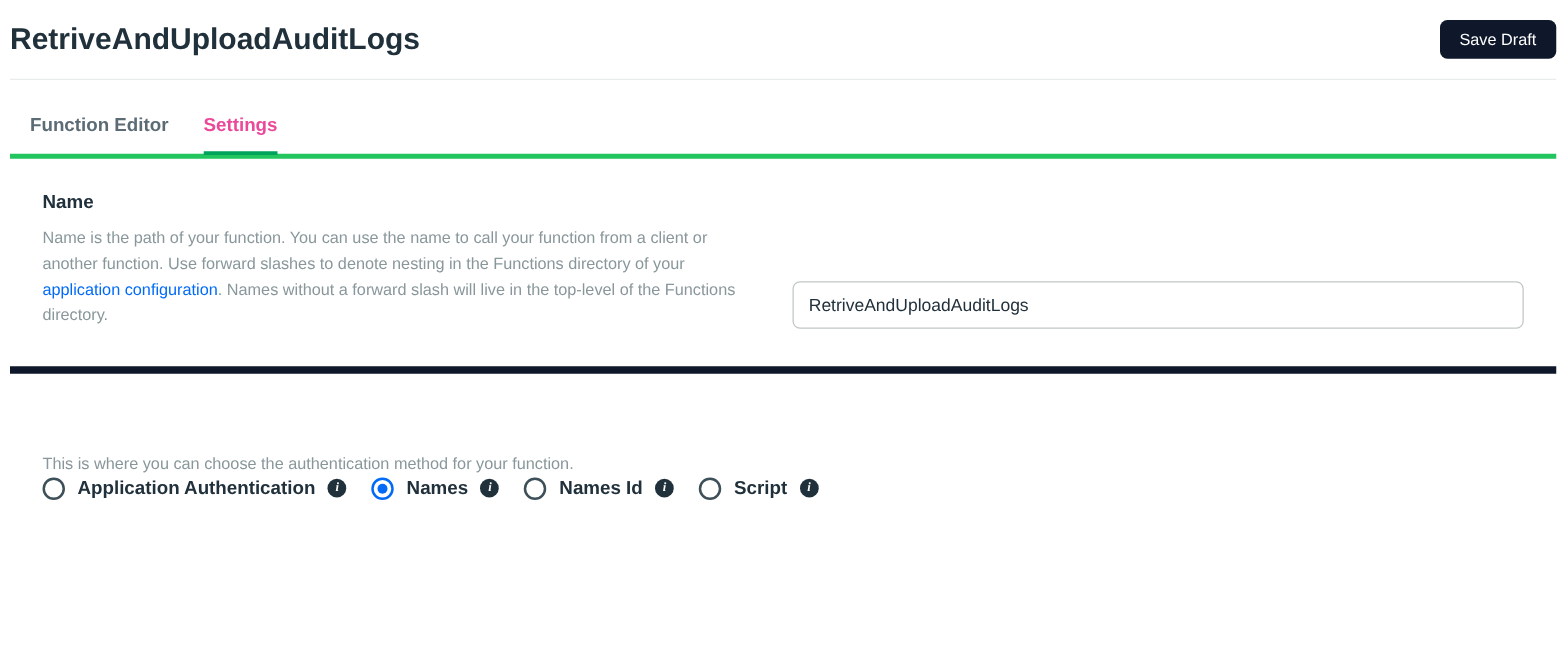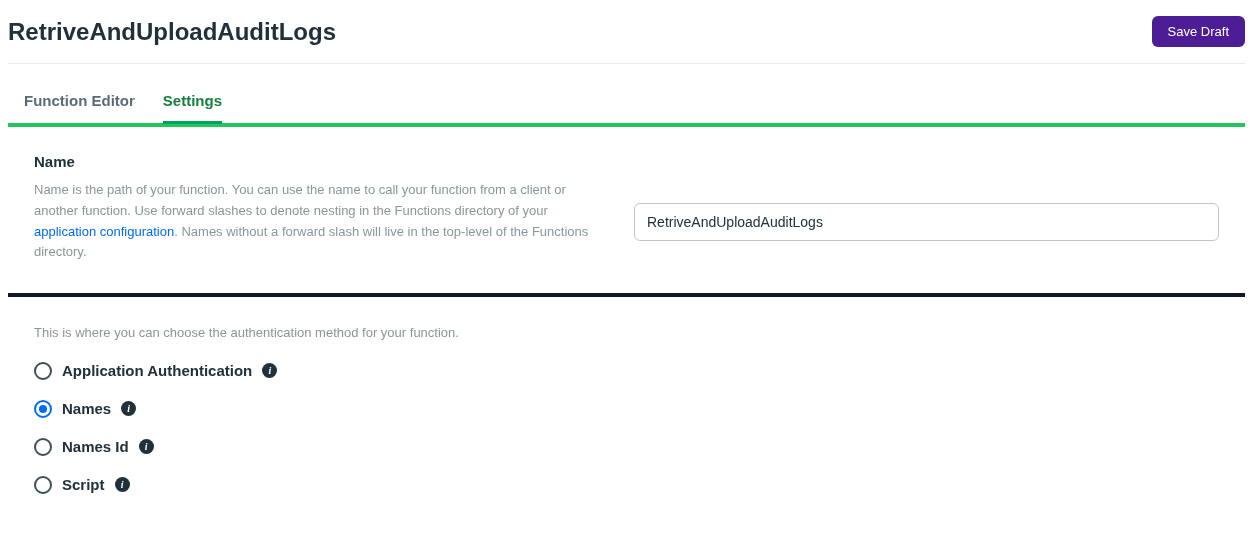--- a/index.html
+++ b/index.html
@@ -22,21 +22,21 @@
       align-items: center;
       padding: 8px 0 16px 0;
       border-bottom: 1px solid #e8edeb;
     }
     .page-title {
       font-size: 24px;
       font-weight: 700;
       color: #21313c;
     }
     .save-button {
-      background: #4c1d95;
+      background: #0f172a;
       color: #fff;
       border: none;
       padding: 8px 16px;
       border-radius: 6px;
       font-size: 13px;
       font-weight: 500;
       cursor: pointer;
     }
     .tabs {
       display: flex;
@@ -48,40 +48,40 @@
     .tab {
       padding: 10px 0 12px 0;
       font-size: 15px;
       font-weight: 600;
       color: #5c6c75;
       cursor: pointer;
       border-bottom: 3px solid transparent;
       margin-bottom: -1px;
     }
     .tab.active {
-      color: #15803d;
+      color: #ec4899;
       border-bottom-color: #00a35c;
     }
     .section {
       padding: 26px 26px 30px 26px;
-      border-bottom: 4px solid #0f172a;
+      border-bottom: 6px solid #0f172a;
     }
     .section:last-child {
       border-bottom: none;
     }
     .section-title {
       font-size: 15px;
       font-weight: 700;
       color: #21313c;
       margin-bottom: 10px;
     }
     .section-row {
       display: flex;
       gap: 40px;
-      align-items: center;
+      align-items: flex-end;
     }
     .section-desc {
       flex: 0 0 560px;
       font-size: 13px;
       line-height: 1.6;
       color: #89979b;
     }
     .section-desc a {
       color: #016bf8;
       text-decoration: none;
@@ -92,23 +92,22 @@
     .text-input {
       width: 100%;
       padding: 10px 12px;
       border: 1px solid #c1c7c6;
       border-radius: 6px;
       font-size: 14px;
       color: #21313c;
       font-family: inherit;
     }
     .radio-list {
-      margin-top: 18px;
-      display: flex;
-      flex-direction: column;
+      display: flex;
+      flex-direction: row;
       gap: 20px;
     }
     .radio-item {
       display: flex;
       align-items: center;
       gap: 10px;
       cursor: pointer;
     }
     .radio-circle {
       width: 18px;
@@ -175,21 +174,21 @@
       <div class="section-desc">
         <span>Name is the path of your function. You can use the name to call your function from a client or another function. Use forward slashes to denote nesting in the Functions directory of your </span><a href="#">application configuration</a><span>. Names without a forward slash will live in the top-level of the Functions directory.</span>
       </div>
       <div class="input-wrap">
         <input type="text" class="text-input" value="RetriveAndUploadAuditLogs" style="">
       </div>
     </div>
   </div>
 
   <div class="section">
-    <div class="section-desc" style="flex:none;">This is where you can choose the authentication method for your function.</div>
+    <div class="section-desc" style="flex:none;margin-top:36px;">This is where you can choose the authentication method for your function.</div>
     <div class="radio-list">
 
       <div class="radio-item">
         <span class="radio-circle"></span>
         <span class="radio-label">Application Authentication</span>
         <span class="info-icon">i</span>
       </div>
 
       <div class="radio-item">
         <span class="radio-circle selected">

